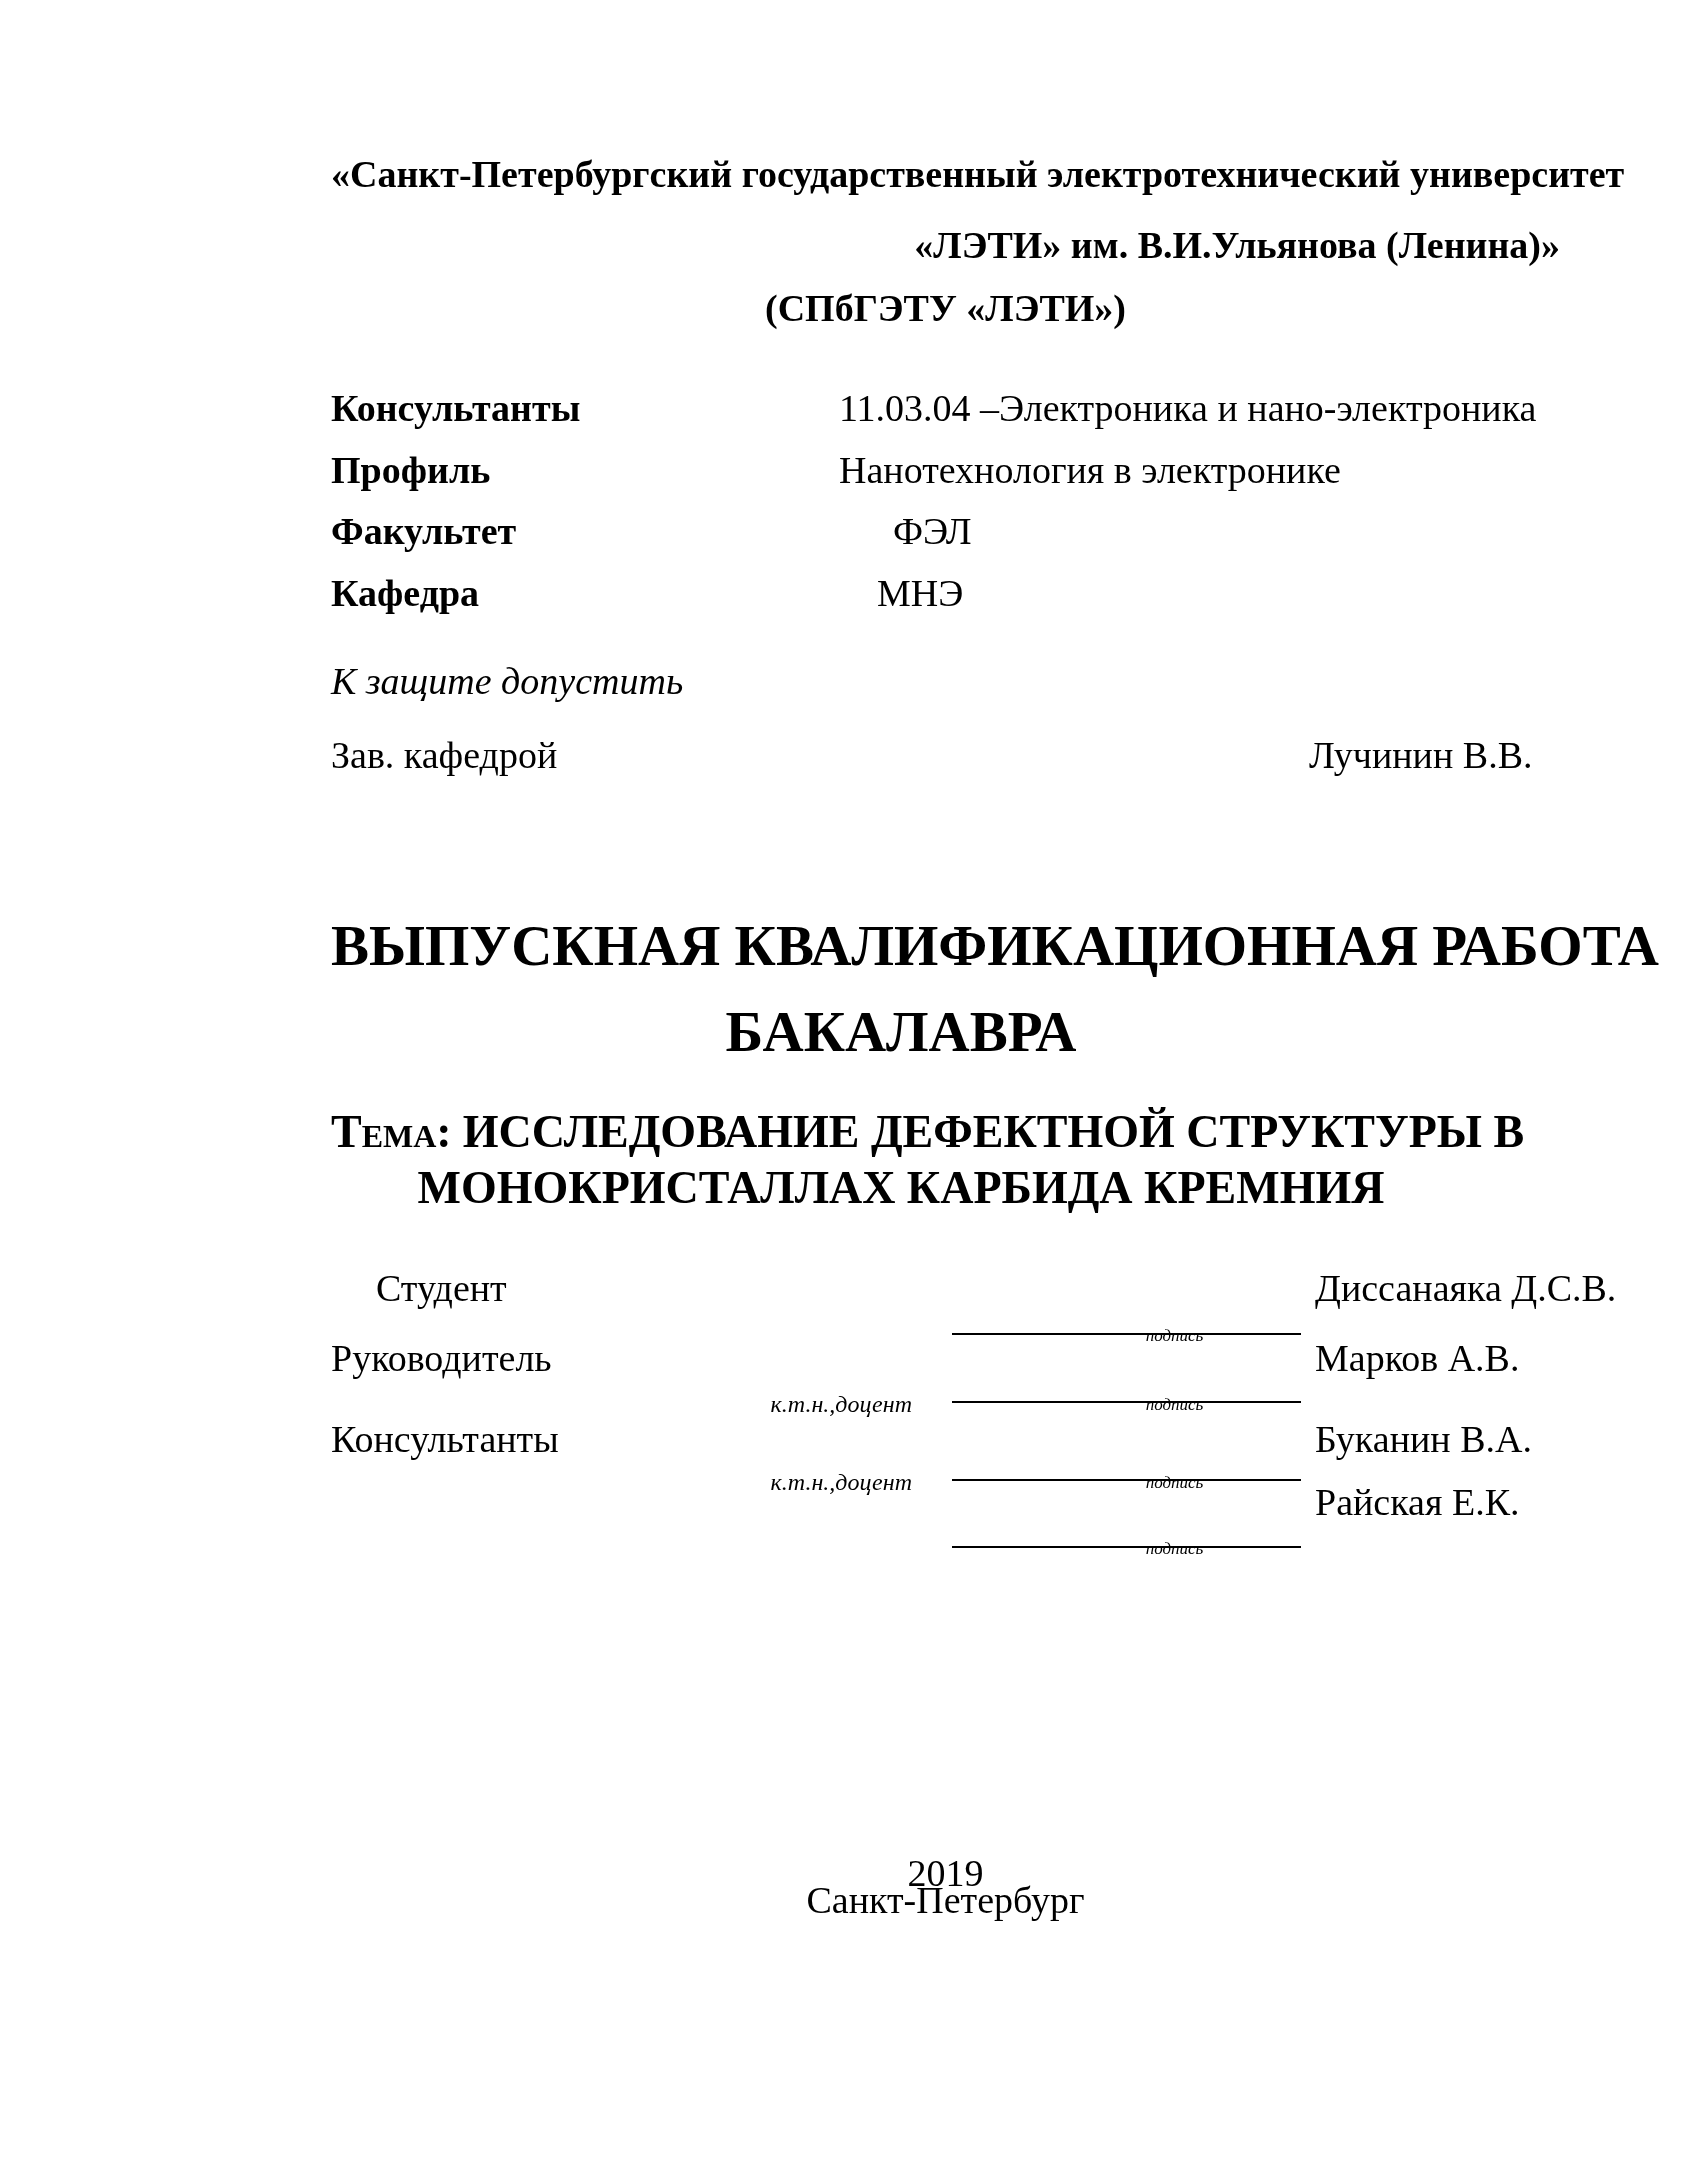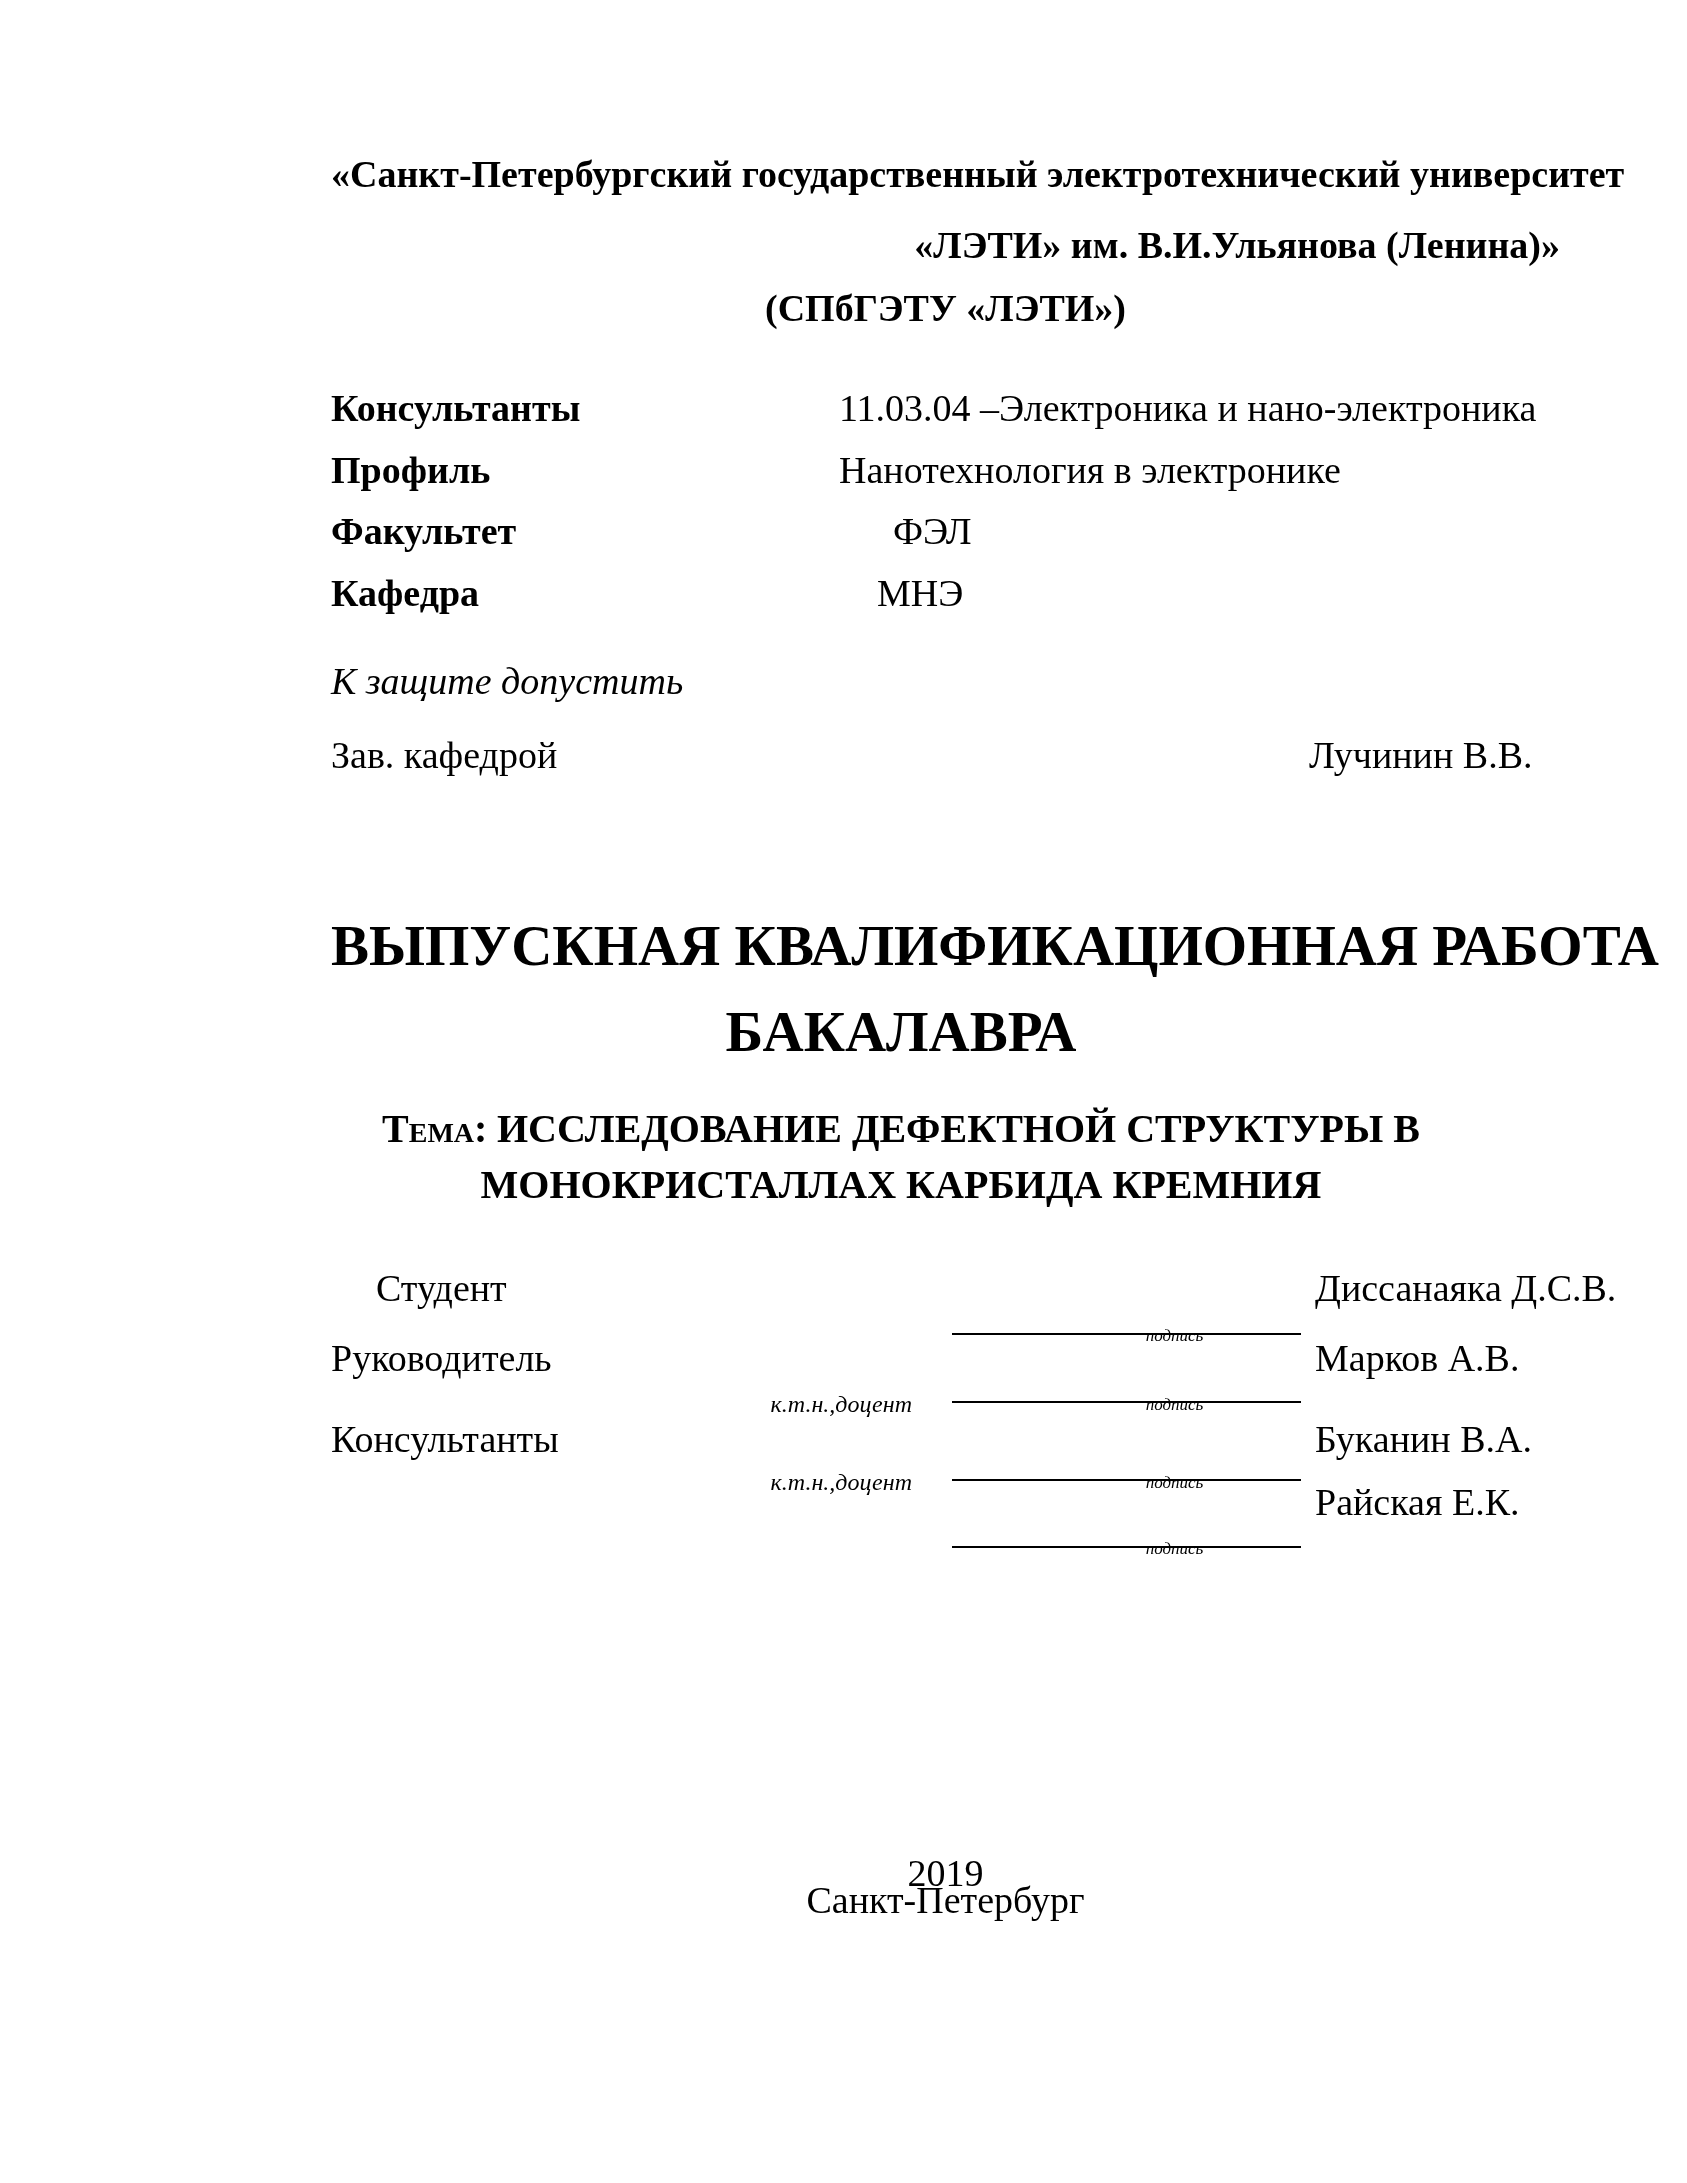--- a/index.html
+++ b/index.html
@@ -17,21 +17,21 @@
   .t {
     position: absolute;
     white-space: nowrap;
     line-height: 1.107;
     color: #000;
   }
   .b  { font-weight: bold; }
   .i  { font-style: italic; }
   .f48 { font-size: 38px; }
   .f72 { font-size: 57px; }
-  .f58 { font-size: 40px; }
+  .f58 { font-size: 46px; }
   .f40 { font-size: 24px; }
   .f34 { font-size: 17px; }
   .centerblock { left: 331px; width: 1229px; text-align: center; }
   .centerblock-narrow { left: 331px; width: 1140px; text-align: center; }
   .sc { font-variant: small-caps; }
   .topic-rest { margin-left: 0.24em; }
   .sigline {
     position: absolute;
     left: 952px;
     width: 349px;

